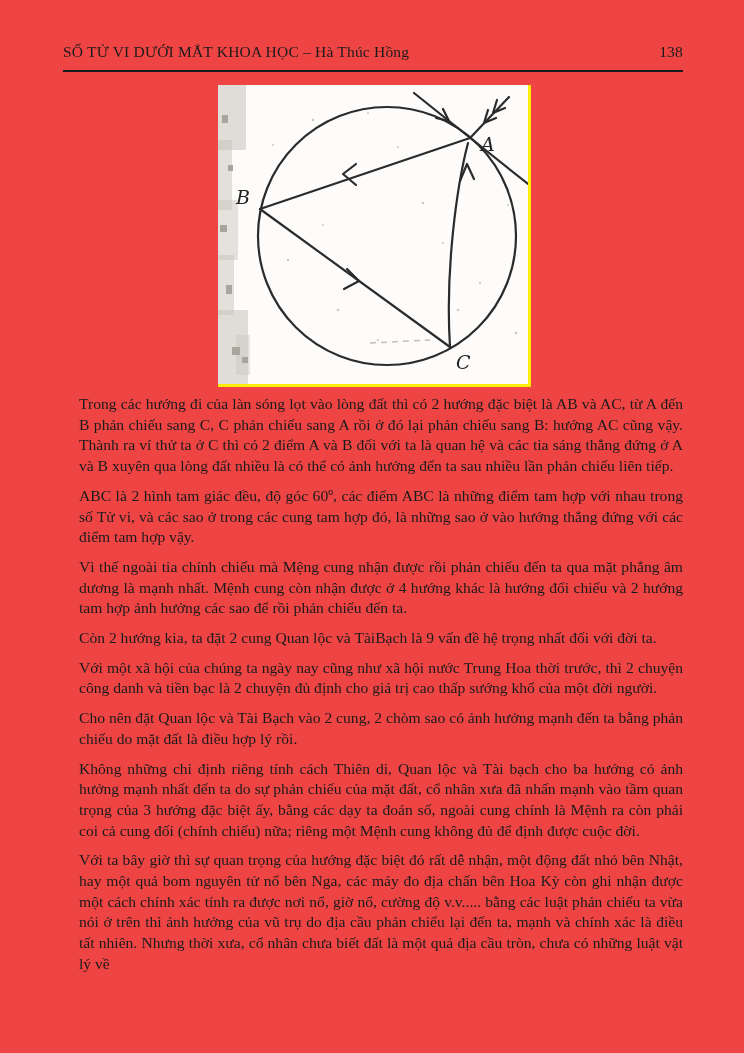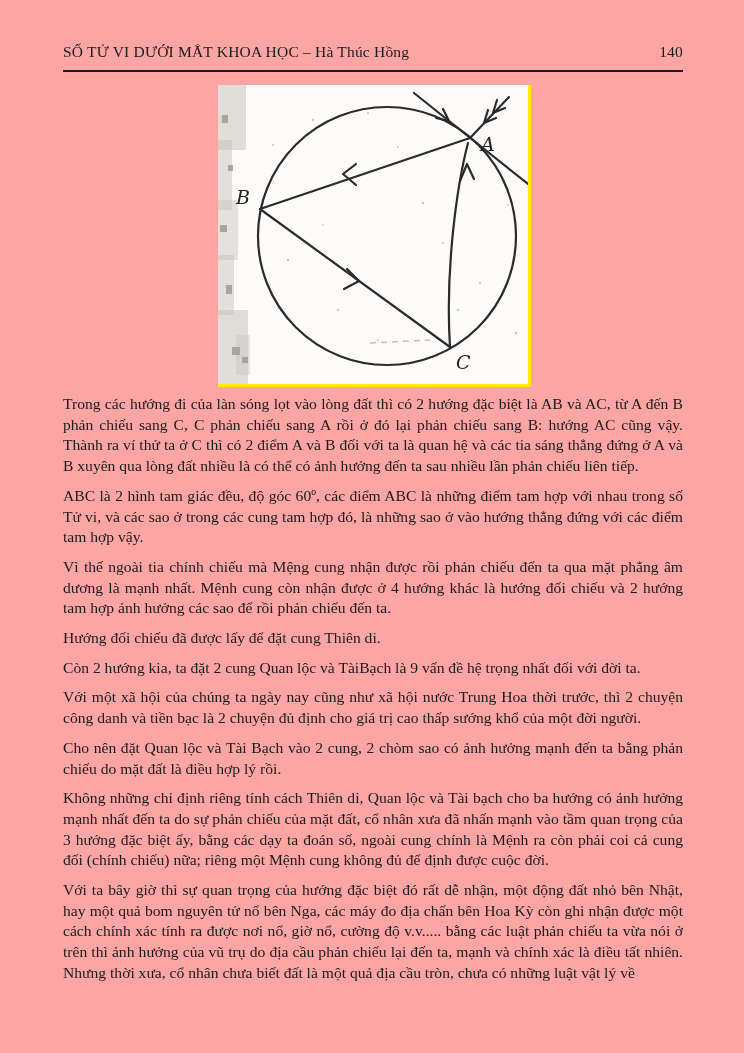--- a/index.html
+++ b/index.html
@@ -1,17 +1,17 @@
 <!DOCTYPE html>
 <html lang="vi"><head>
 <meta charset="utf-8">
 <style>
   html,body{margin:0;padding:0;background:#ffffff;}
   .page{
-    position:relative;width:744px;height:1053px;background:#fca5a5;
+    position:relative;width:744px;height:1053px;background:#ef4444;
     font-family:"Liberation Serif","DejaVu Serif",serif;color:#1b1b1b;overflow:hidden;
   }
   .header{
     position:absolute;left:63px;top:43px;width:620px;
     display:flex;justify-content:space-between;align-items:baseline;
     font-size:15.5px;letter-spacing:.2px;white-space:nowrap;
   }
   .header .title{font-size:15.5px;}
   .header .pagenum{font-size:15.5px;}
   .rule{position:absolute;left:63px;top:70px;width:620px;height:2px;background:#1b1b1b;}
@@ -21,30 +21,30 @@
     border-right:3px solid #ffec00;
     border-bottom:3px solid #ffec00;
   }
   .figure svg{display:block;width:100%;height:100%;}
   .stroke{stroke:#2b2b2b;stroke-width:2.2;fill:none;stroke-linecap:round;stroke-linejoin:round;}
   .fig-label{font-family:"DejaVu Serif",serif;font-style:italic;font-size:19px;fill:#222;}
   .textblock{
     position:absolute;left:63px;top:394px;width:620px;
     font-size:15.6px;line-height:20.7px;text-align:justify;
   }
-  .textblock p{margin:0 0 9px 0;}
+  .textblock p{margin:0 0 9px 16px;}
 </style>
 </head>
 <body>
 
 <div class="page">
 
   <div class="header">
     <span class="title">SỐ TỬ VI DƯỚI MẮT KHOA HỌC – Hà Thúc Hồng</span>
-    <span class="pagenum">140</span>
+    <span class="pagenum">138</span>
   </div>
   <div class="rule"></div>
 
   <div class="figure">
     <svg viewBox="0 0 310 299">
 
       <g fill="#c7c3bb">
         <rect x="0" y="0" width="28" height="65" opacity="0.55"></rect>
         <rect x="0" y="55" width="14" height="70" opacity="0.5"></rect>
         <rect x="0" y="115" width="20" height="60" opacity="0.45"></rect>
@@ -101,21 +101,20 @@
       <text class="fig-label" x="263" y="66">A</text>
       <text class="fig-label" x="18" y="119">B</text>
       <text class="fig-label" x="238" y="284">C</text>
     </svg>
   </div>
 
   <div class="textblock">
     <p>Trong các hướng đi của làn sóng lọt vào lòng đất thì có 2 hướng đặc biệt là AB và AC, từ A đến B phản chiếu sang C, C phản chiếu sang A rồi ở đó lại phản chiếu sang B: hướng AC cũng vậy. Thành ra ví thử ta ở C thì có 2 điểm A và B đối với ta là quan hệ và các tia sáng thẳng đứng ở A và B xuyên qua lòng đất nhiều là có thể có ảnh hưởng đến ta sau nhiều lần phản chiếu liên tiếp.</p>
     <p>ABC là 2 hình tam giác đều, độ góc 60º, các điểm ABC là những điểm tam hợp với nhau trong số Tử vi, và các sao ở trong các cung tam hợp đó, là những sao ở vào hướng thẳng đứng với các điểm tam hợp vậy.</p>
     <p>Vì thế ngoài tia chính chiếu mà Mệng cung nhận được rồi phản chiếu đến ta qua mặt phẳng âm dương là mạnh nhất. Mệnh cung còn nhận được ở 4 hướng khác là hướng đối chiếu và 2 hướng tam hợp ảnh hưởng các sao để rồi phản chiếu đến ta.</p>
-    <p>Hướng đối chiếu đã được lấy để đặt cung Thiên di.</p>
     <p>Còn 2 hướng kia, ta đặt 2 cung Quan lộc và TàiBạch là 9 vấn đề hệ trọng nhất đối với đời ta.</p>
     <p>Với một xã hội của chúng ta ngày nay cũng như xã hội nước Trung Hoa thời trước, thì 2 chuyện công danh và tiền bạc là 2 chuyện đủ định cho giá trị cao thấp sướng khổ của một đời người.</p>
     <p>Cho nên đặt Quan lộc và Tài Bạch vào 2 cung, 2 chòm sao có ảnh hưởng mạnh đến ta bằng phản chiếu do mặt đất là điều hợp lý rồi.</p>
     <p>Không những chỉ định riêng tính cách Thiên di, Quan lộc và Tài bạch cho ba hướng có ảnh hưởng mạnh nhất đến ta do sự phản chiếu của mặt đất, cổ nhân xưa đã nhấn mạnh vào tầm quan trọng của 3 hướng đặc biệt ấy, bằng các dạy ta đoán số, ngoài cung chính là Mệnh ra còn phải coi cả cung đối (chính chiếu) nữa; riêng một Mệnh cung không đủ để định được cuộc đời.</p>
     <p>Với ta bây giờ thì sự quan trọng của hướng đặc biệt đó rất dễ nhận, một động đất nhỏ bên Nhật, hay một quả bom nguyên tử nổ bên Nga, các máy đo địa chấn bên Hoa Kỳ còn ghi nhận được một cách chính xác tính ra được nơi nổ, giờ nổ, cường độ v.v..... bằng các luật phản chiếu ta vừa nói ở trên thì ảnh hưởng của vũ trụ do địa cầu phản chiếu lại đến ta, mạnh và chính xác là điều tất nhiên. Nhưng thời xưa, cổ nhân chưa biết đất là một quả địa cầu tròn, chưa có những luật vật lý về</p>
   </div>
 
 </div>
 
 </body></html>

